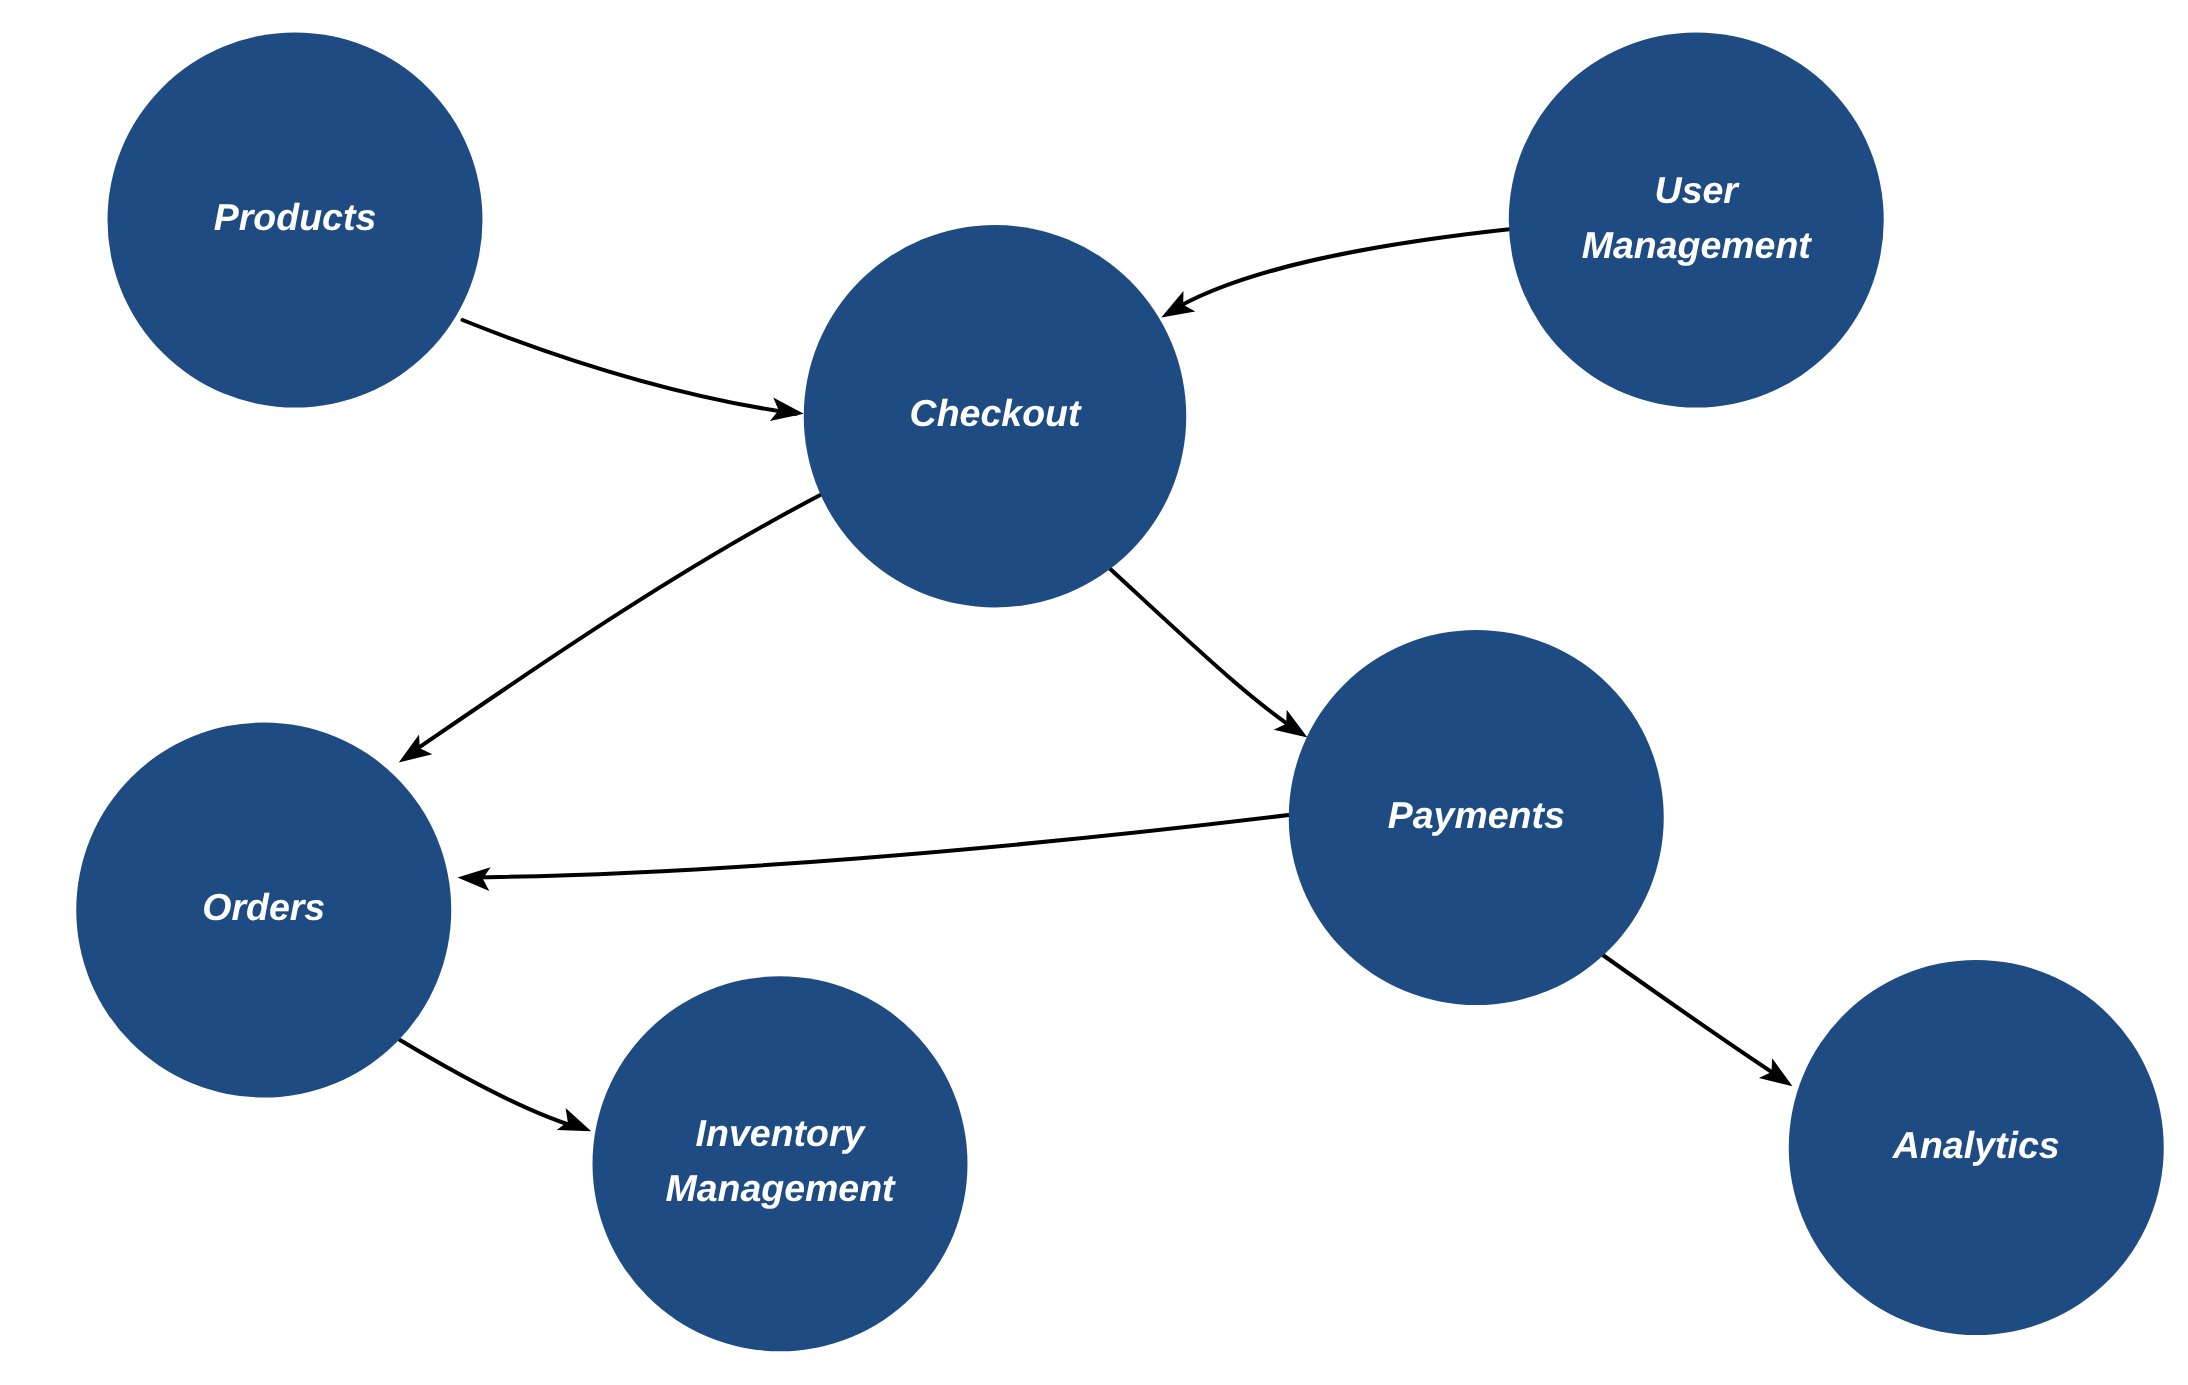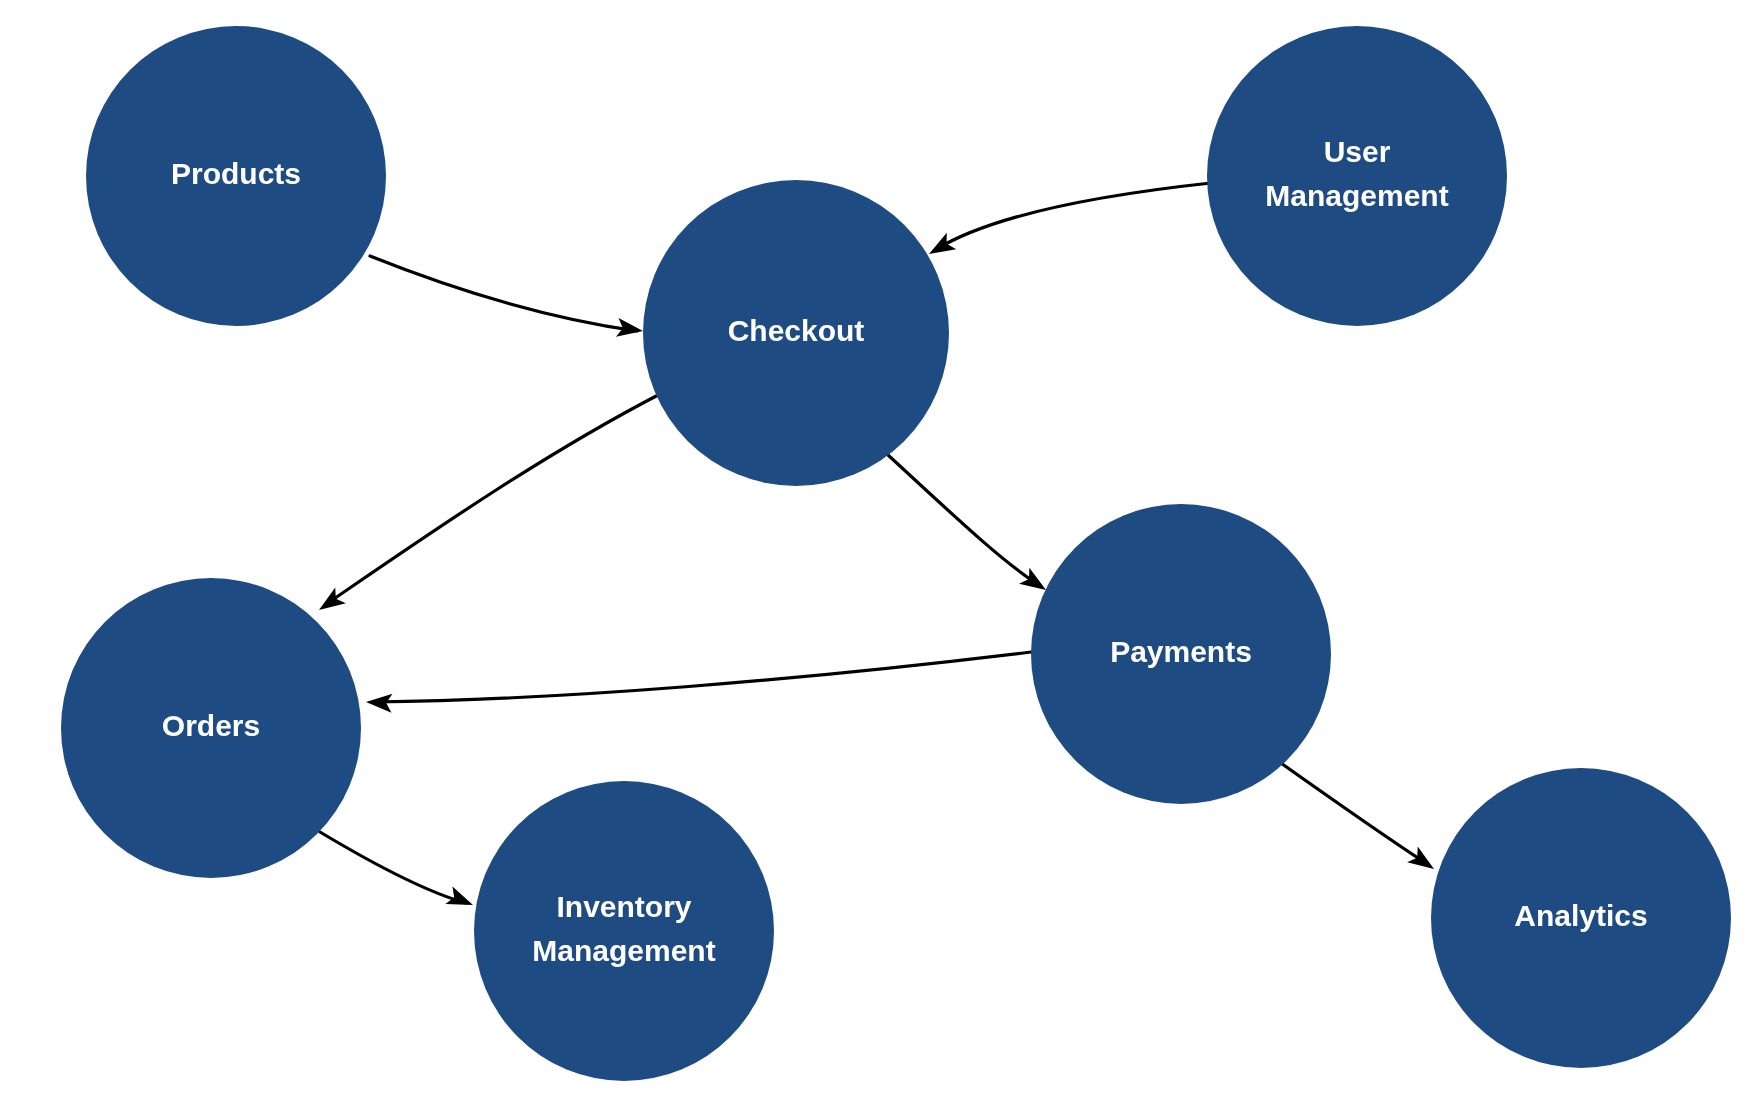--- a/index.html
+++ b/index.html
@@ -10,20 +10,21 @@
   }
   body {
     font-family: "Liberation Sans", sans-serif;
   }
   #canvas {
     position: relative;
     width: 1750px;
     height: 1108px;
     background: #ffffff;
     overflow: hidden;
+    font-style: italic;
   }
   #graph-svg {
     position: absolute;
     left: 0;
     top: 0;
     width: 1750px;
     height: 1108px;
     display: block;
   }
   .node-circle {

